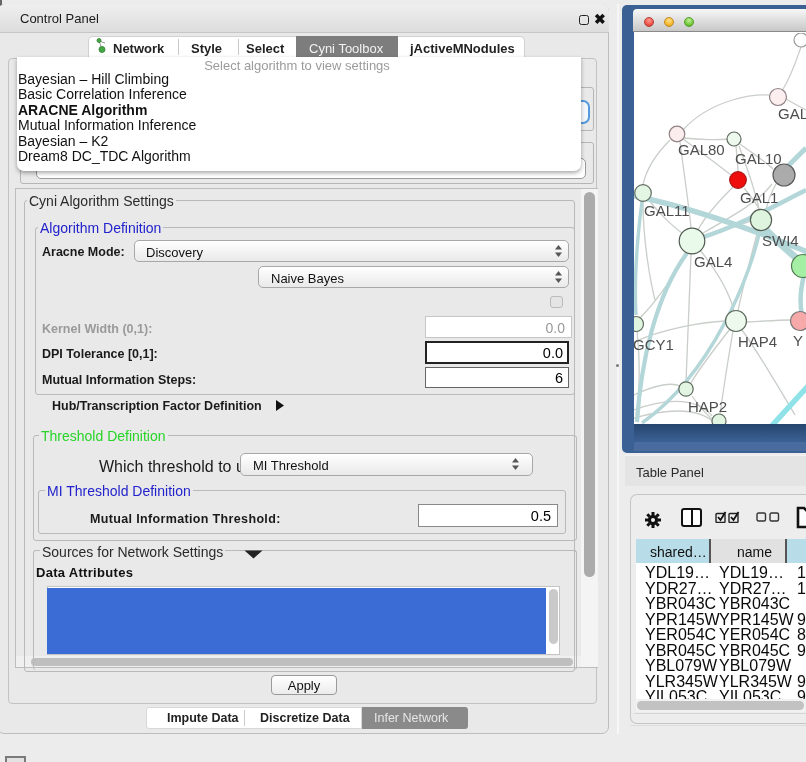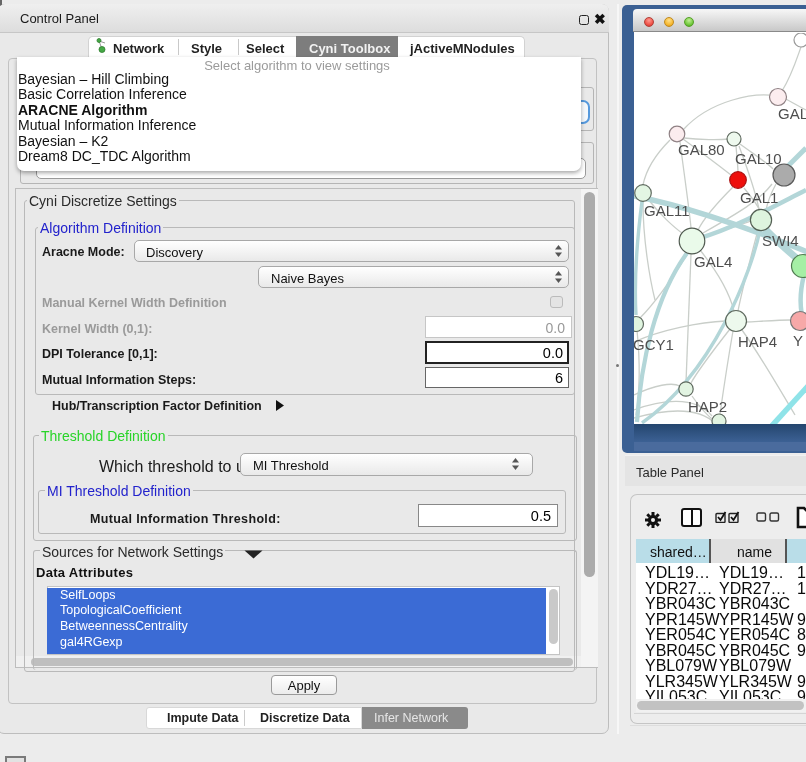--- a/index.html
+++ b/index.html
@@ -30,41 +30,41 @@
   <line x1="4" y1="4" x2="7" y2="12" stroke="#999" stroke-width="1"></line>
   <line x1="4" y1="4" x2="10" y2="6" stroke="#999" stroke-width="1"></line>
   <circle cx="4" cy="3.5" r="2" fill="#45a845" stroke="#2e7d2e" stroke-width="0.8"></circle>
   <circle cx="7" cy="12.5" r="3" fill="#45a845" stroke="#2e7d2e" stroke-width="0.8"></circle>
 </svg>
 <div class="abs" style="left:113px; top:41px; font-size:13px; font-weight:bold; color:#222;">Network</div>
 <div class="abs" style="left:178px; top:39px; width:1px; height:16px; background:#c9c9c9;"></div>
 <div class="abs" style="left:191px; top:41px; font-size:13px; font-weight:bold; color:#222;">Style</div>
 <div class="abs" style="left:238px; top:39px; width:1px; height:16px; background:#c9c9c9;"></div>
 <div class="abs" style="left:246px; top:41px; font-size:13px; font-weight:bold; color:#222;">Select</div>
-<div class="abs" style="left:309px; top:41px; font-size:13px; font-weight:bold; color:#f2f2f2;">Cyni Toolbox</div>
+<div class="abs" style="left:309px; top:41px; font-size:13px; font-weight:normal; color:#f2f2f2;">Cyni Toolbox</div>
 <div class="abs" style="left:410px; top:41px; font-size:13px; font-weight:bold; color:#222;">jActiveMNodules</div>
 
 <div class="abs" style="left:8px; top:58px; width:589px; height:646px;
   border:1px solid #c2c2c2; border-radius:4px; background:#e9e9e9;"></div>
 
 <div class="abs" style="left:20px; top:87px; width:574px; height:44px; border:1px solid #b5b5b5; border-radius:3px;"></div>
 <div class="abs" style="left:560px; top:100px; width:30px; height:24px; border:2.6px solid #5599dd; border-radius:7px; background:#f4f8fc;"></div>
 <div class="abs" style="left:20px; top:142px; width:574px; height:42px; border:1px solid #b5b5b5; border-radius:3px;"></div>
 <div class="abs" style="left:36px; top:158px; width:550px; height:21px; border:1px solid #9a9a9a; border-radius:5px; background:#fff;"></div>
 
 <div class="abs" style="left:15px; top:188px; width:583px; height:480px; border:1px solid #bdbdbd; background:#e9e9e9;"></div>
 
 <div class="abs" style="left:581px; top:189px; width:17px; height:478px; background:#f4f4f4;"></div>
 <div class="abs" style="left:584px; top:192px; width:11px; height:385px; background:#ababab; border-radius:5.5px;"></div>
 
 <div class="abs" style="left:16px; top:656px; width:565px; height:11px; background:#f0f0f0;"></div>
 <div class="abs" style="left:31px; top:657.5px; width:542px; height:8.5px; background:#bfbfbf; border-radius:4px;"></div>
 
 <div class="abs" style="left:24px; top:200px; width:551px; height:472px; border:1px solid #b9b9b9; border-radius:3px;"></div>
-<div class="abs" style="left:27px; top:193px; background:#e9e9e9; padding:0 2px; font-size:14px; color:#2a2a2a;">Cyni Discretize Settings</div>
+<div class="abs" style="left:27px; top:193px; background:#e9e9e9; padding:0 2px; font-size:14px; color:#2a2a2a;">Cyni Algorithm Settings</div>
 
 <div class="abs" style="left:35px; top:227px; width:540px; height:168px; border:1px solid #b9b9b9; border-radius:3px;"></div>
 <div class="abs" style="left:38px; top:220px; background:#e9e9e9; padding:0 2px; font-size:14px; color:#2222cc;">Algorithm Definition</div>
 
 <div class="abs" style="left:42px; top:245px; font-size:12.5px; font-weight:bold; color:#1a1a1a;">Aracne Mode:</div>
 <div class="abs" style="left:134px; top:240px; width:435px; height:22px; border:1px solid #a8a8a8; border-radius:5px;
   background:linear-gradient(#ffffff,#e9e9e9);"></div>
 <div class="abs" style="left:146px; top:245px; font-size:13px; color:#111;">Discovery</div>
 <svg class="abs" style="left:554px; top:245px;" width="9" height="12" viewBox="0 0 9 12">
  <path d="M4.5 0 L8 4.4 L1 4.4 Z" fill="#555"></path>
@@ -72,21 +72,20 @@
 </svg>
 
 <div class="abs" style="left:258px; top:266px; width:311px; height:22px; border:1px solid #a8a8a8; border-radius:5px;
   background:linear-gradient(#ffffff,#e9e9e9);"></div>
 <div class="abs" style="left:271px; top:271px; font-size:13px; color:#111;">Naive Bayes</div>
 <svg class="abs" style="left:554px; top:271px;" width="9" height="12" viewBox="0 0 9 12">
  <path d="M4.5 0 L8 4.4 L1 4.4 Z" fill="#555"></path>
       <path d="M4.5 12 L8 7.6 L1 7.6 Z" fill="#555"></path>
 </svg>
 
-<div class="abs" style="left:42px; top:296px; font-size:12.5px; font-weight:bold; color:#9a9a9a;">Manual Kernel Width Definition</div>
 <div class="abs" style="left:550px; top:296px; width:13px; height:12px; border:1px solid #bbb; border-radius:3px; background:#e4e4e4;"></div>
 
 <div class="abs" style="left:42px; top:322px; font-size:12.5px; font-weight:bold; color:#9a9a9a;">Kernel Width (0,1):</div>
 <div class="abs" style="left:425px; top:316px; width:147px; height:22px; border:1px solid #c6c6c6; background:#fff;"></div>
 <div class="abs" style="left:425px; top:320px; width:140px; font-size:14px; color:#999; text-align:right;">0.0</div>
 
 <div class="abs" style="left:42px; top:347px; font-size:12.5px; font-weight:bold; color:#1a1a1a;">DPI Tolerance [0,1]:</div>
 <div class="abs" style="left:425px; top:341px; width:144px; height:23px; border:2px solid #222; background:#fff;"></div>
 <div class="abs" style="left:425px; top:345px; width:138px; font-size:14.5px; color:#000; text-align:right;">0.0</div>
 
@@ -119,21 +118,20 @@
 
 <div class="abs" style="left:33px; top:550px; width:544px; height:120px; border:1px solid #b9b9b9; border-radius:3px; border-bottom:none;"></div>
 <div class="abs" style="left:40px; top:544px; background:#e9e9e9; padding:0 2px; font-size:14px; color:#2a2a2a;">Sources for Network Settings</div>
 <svg class="abs" style="left:243px; top:549px;" width="21" height="10" viewBox="0 0 21 10">
       <path d="M1.5 1.5 L19.5 1.5 L10.5 9.5 Z" fill="#222"></path>
     </svg>
 <div class="abs" style="left:36px; top:565px; font-size:13px; font-weight:bold; letter-spacing:0.3px; color:#111;">Data Attributes</div>
 
 <div class="abs" style="left:47px; top:586px; width:513px; height:69px; background:#fff; border:1px solid #c4c4c4;"></div>
 <div class="abs" style="left:47px; top:588px; width:499px; height:66px; background:#3b6bd5;"></div>
-<div class="abs" style="left:60px; top:587.5px; font-size:12.5px; color:#fff; line-height:15.7px;">SelfLoops<br>TopologicalCoefficient<br>BetweennessCentrality<br>gal4RGexp</div>
 <div class="abs" style="left:549px; top:589px; width:9px; height:55px; background:#c9c9c9; border-radius:4.5px;"></div>
 
 <div class="abs" style="left:271px; top:675px; width:66px; height:20px; border:1px solid #9a9a9a; border-radius:4px;
   background:linear-gradient(#ffffff,#ececec); text-align:center; font-size:13px; color:#111; line-height:19px;">Apply</div>
 
 <div class="abs" style="left:146px; top:707px; width:216px; height:22px; background:#ffffff; border:1px solid #d8d8d8; border-radius:3px 0 0 3px;"></div>
 <div class="abs" style="left:362px; top:707px; width:106px; height:22px; background:#8a8a8a; border-radius:0 3px 3px 0;"></div>
 <div class="abs" style="left:167px; top:711px; font-size:12.5px; font-weight:bold; color:#222;">Impute Data</div>
 <div class="abs" style="left:244px; top:710px; width:1px; height:16px; background:#cccccc;"></div>
 <div class="abs" style="left:260px; top:711px; font-size:12.5px; font-weight:bold; color:#222;">Discretize Data</div>

